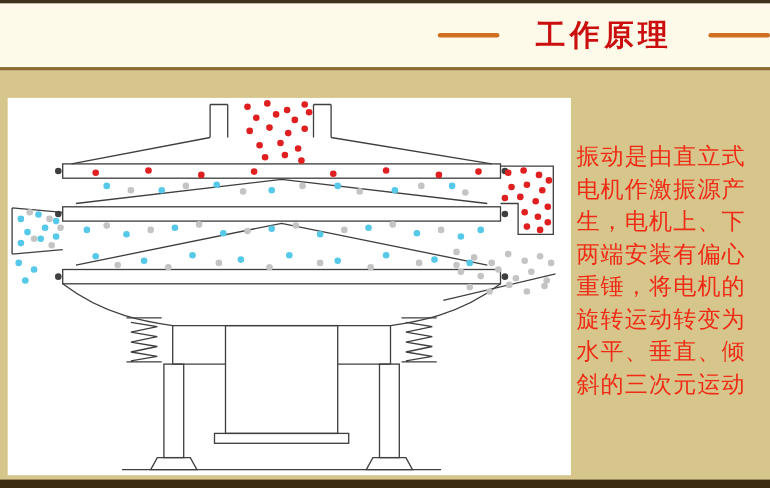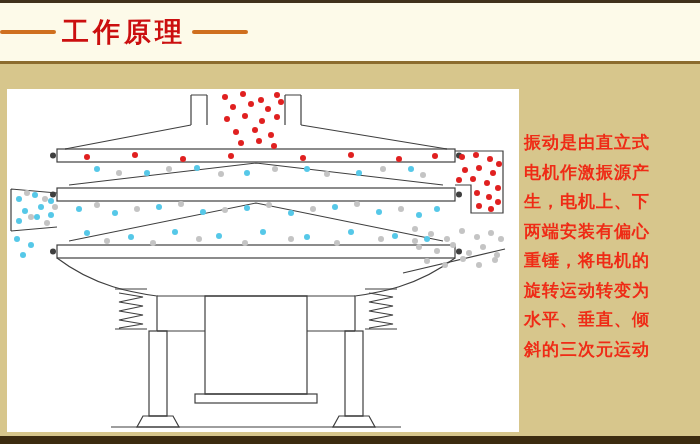--- a/index.html
+++ b/index.html
@@ -8,38 +8,38 @@
     font-family:"Liberation Sans", sans-serif;
     background:var(--background,#d7c68c);
     overflow:hidden;
   }
   .page { position:relative; width:700px; height:444px; background:var(--background,#d7c68c); }
   .header {
     height:64px;
     background:var(--header-bg,#fdfae9);
     border-top:3px solid var(--border-dark,#40311c);
     border-bottom:3px solid var(--border-brown,#8b6b2e);
-    display:flex; align-items:center; justify-content:flex-start; gap:6px;
+    display:flex; align-items:center; justify-content:flex-end; gap:33px;
   }
   .dash-line {
     display:inline-block; width:56px; height:4px; border-radius:2px;
     background:var(--dash-color,#cf6f1f);
   }
   .title {
     color:var(--title-color,#cb0f0f);
     font-size:27px; font-weight:bold; letter-spacing:4px; line-height:1;
   }
   .panel {
     position:absolute; left:7px; top:89px; width:512px; height:343px;
     background:var(--panel,#ffffff);
   }
   .desc {
     position:absolute; left:524px; top:128px; width:172px;
     color:var(--text-red,#ef2b16);
-    font-size:17px; line-height:29.5px; font-weight:700;
+    font-size:21px; line-height:29.5px; font-weight:400;
     letter-spacing:1px; white-space:pre-line;
   }
   .bottom-bar {
     position:absolute; left:0; bottom:0; width:100%; height:8px;
     background:var(--bottom-bar,#3c2b10);
   }
   .ln { fill:none; stroke:var(--line,#3f3f3f); stroke-width:1.2; }
   .bolt { fill:var(--line,#3f3f3f); stroke:none; }
 </style>
 </head>

